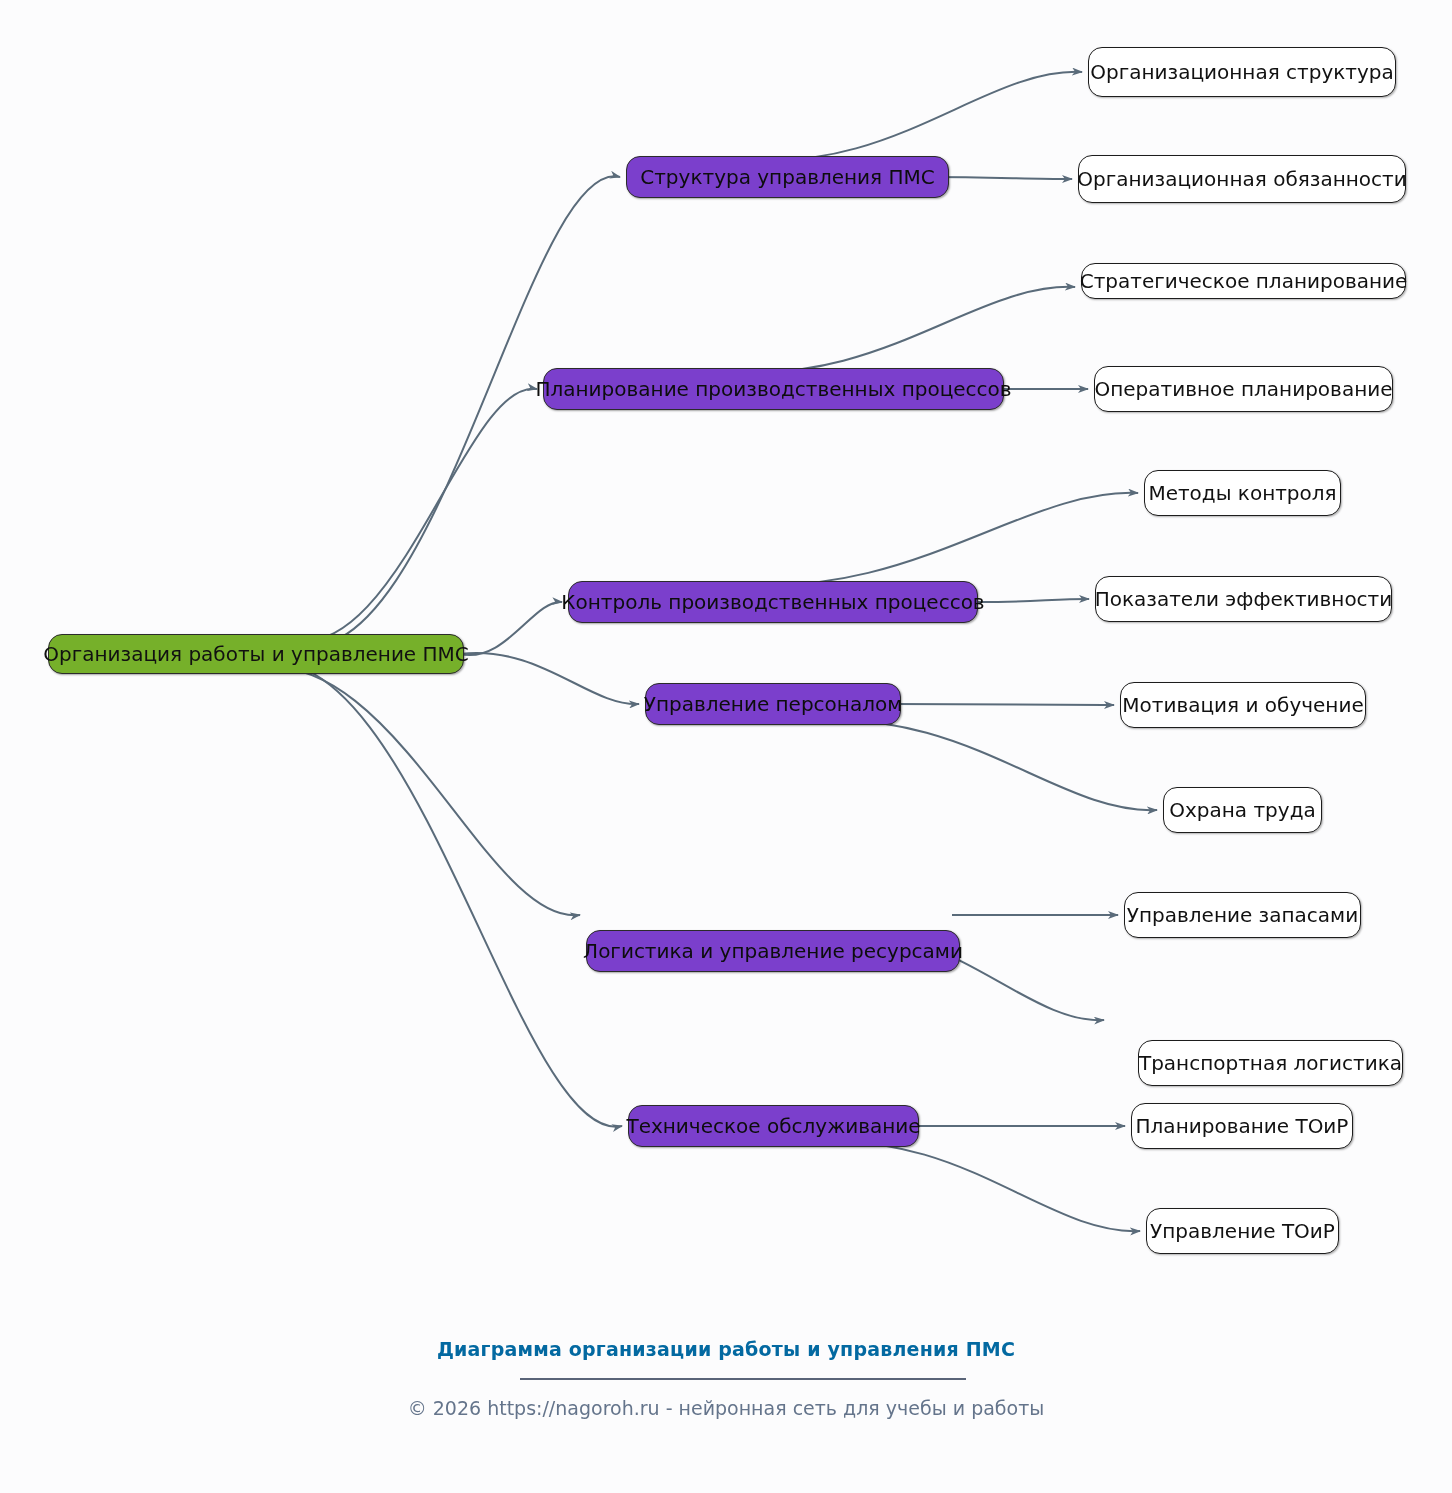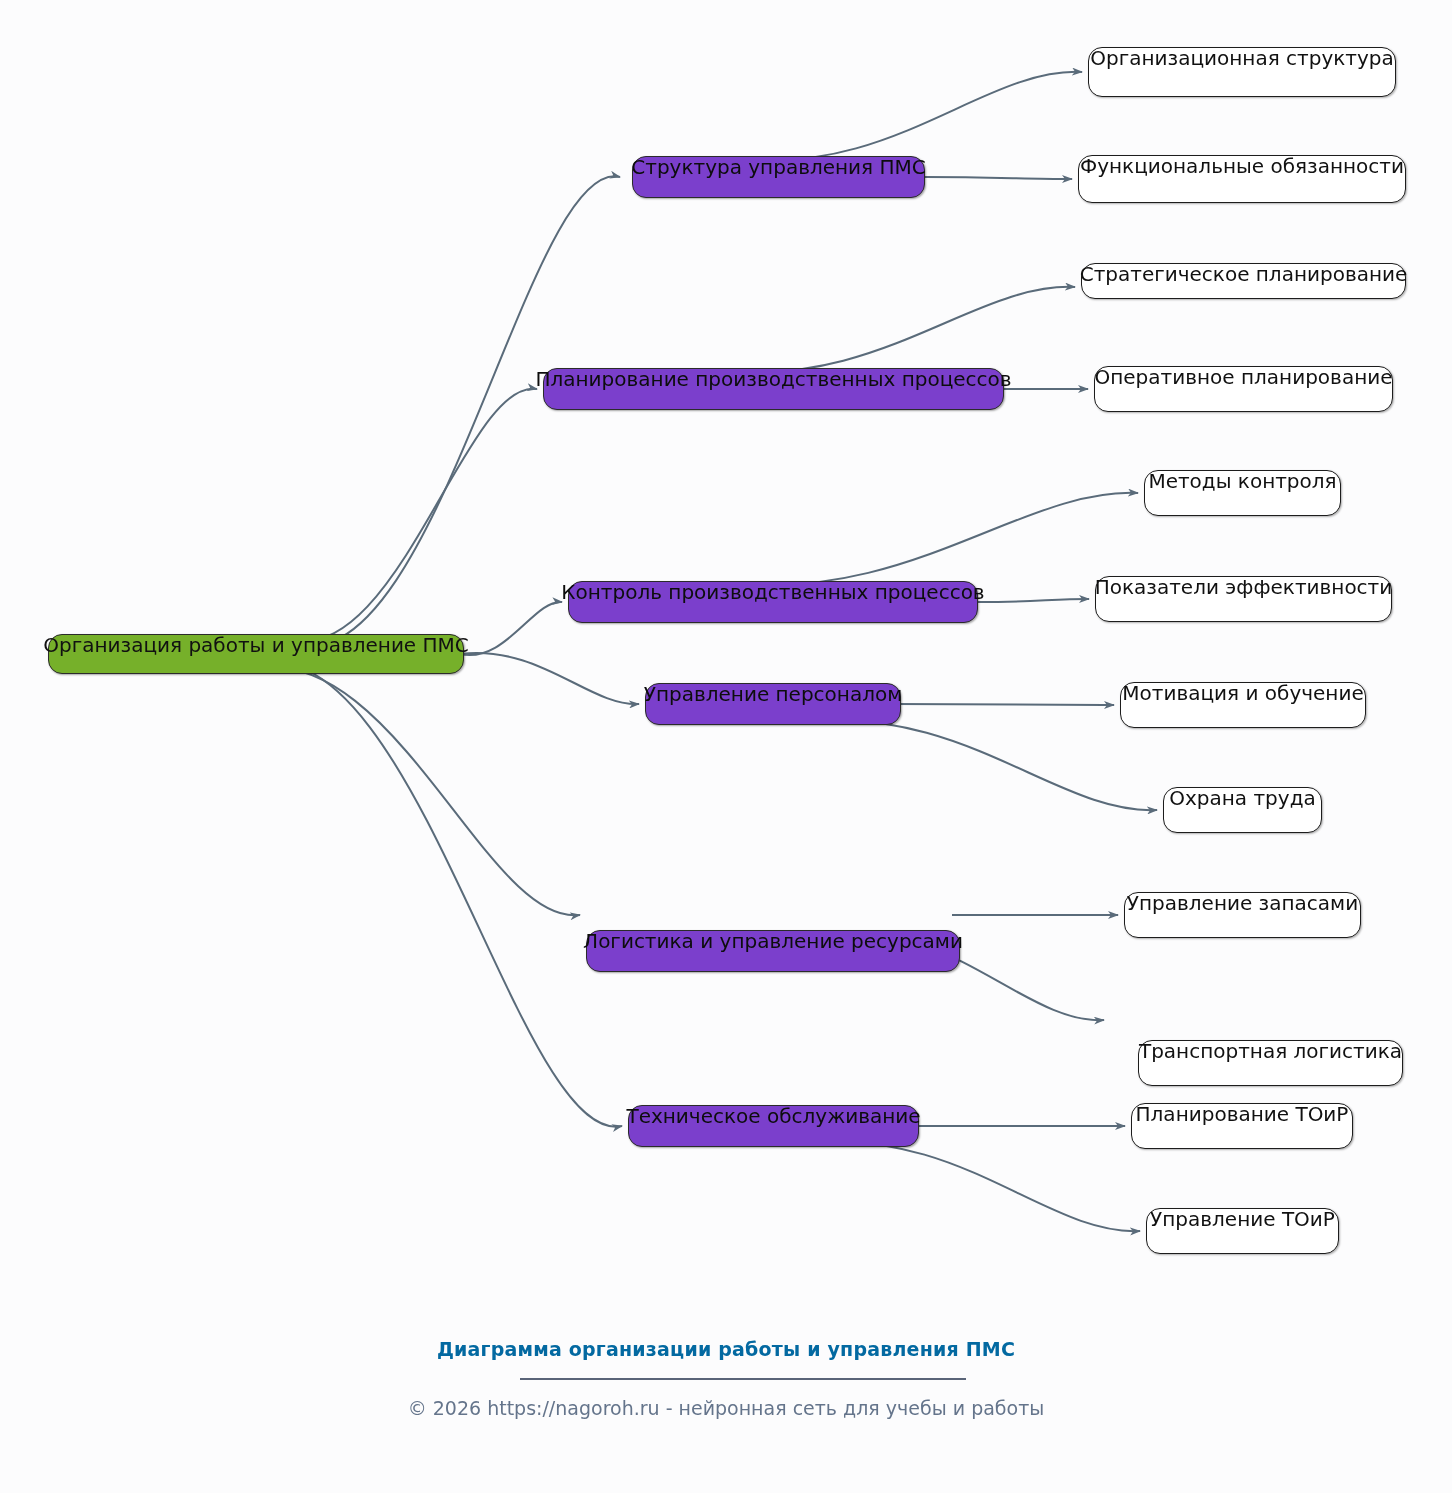--- a/index.html
+++ b/index.html
@@ -25,21 +25,21 @@
     position: absolute;
     left: 0; top: 0;
     width: 1452px;
     height: 1493px;
     pointer-events: none;
   }
   .node {
     position: absolute;
     box-sizing: border-box;
     display: flex;
-    align-items: flex-start;
+    align-items: center;
     justify-content: center;
     border-radius: 14px;
     white-space: nowrap;
     line-height: 1;
   }
   .node-root {
     background: #76b02a;
     border: 1.6px solid #2b2b2b;
     color: #111111;
     font-size: 20px;
@@ -113,28 +113,28 @@
         <path d="M952,915 C1026.7,915 1071.52,915 1118,915"></path>
         <path d="M821.1,934 C948.405,914.65 1024.788,1024.8375 1104,1020"></path>
         <path d="M235.20000000000002,672 C409.26,581.14 513.696,1148.715 622,1126"></path>
         <path d="M911,1126 C1007.3,1126 1065.08,1126 1125,1126"></path>
         <path d="M809.15,1145 C958.0325,1125.65 1047.362,1235.8375 1140,1231"></path>
       </g>
   </svg>
 <div class="node node-root" style="left: 48px; top: 634px; width: 416px; height: 40px;">
       <span>Организация работы и управление ПМС</span>
     </div>
-    <div class="node node-branch" style="left: 626px; top: 156px; width: 293px; height: 42px; margin-left: 6px;">
+    <div class="node node-branch" style="left: 626px; top: 156px; width: 323px; height: 42px;">
       <span>Структура управления ПМС</span>
     </div>
     <div class="node node-leaf" style="left: 1088px; top: 47px; width: 308px; height: 50px;">
       <span>Организационная структура</span>
     </div>
     <div class="node node-leaf" style="left: 1078px; top: 155px; width: 328px; height: 48px;">
-      <span>Функциональные обязанности</span>
+      <span>Организационная обязанности</span>
     </div>
     <div class="node node-branch" style="left: 543px; top: 368px; width: 461px; height: 42px;">
       <span>Планирование производственных процессов</span>
     </div>
     <div class="node node-leaf" style="left: 1081px; top: 263px; width: 325px; height: 36px;">
       <span>Стратегическое планирование</span>
     </div>
     <div class="node node-leaf" style="left: 1094px; top: 366px; width: 299px; height: 46px;">
       <span>Оперативное планирование</span>
     </div>

